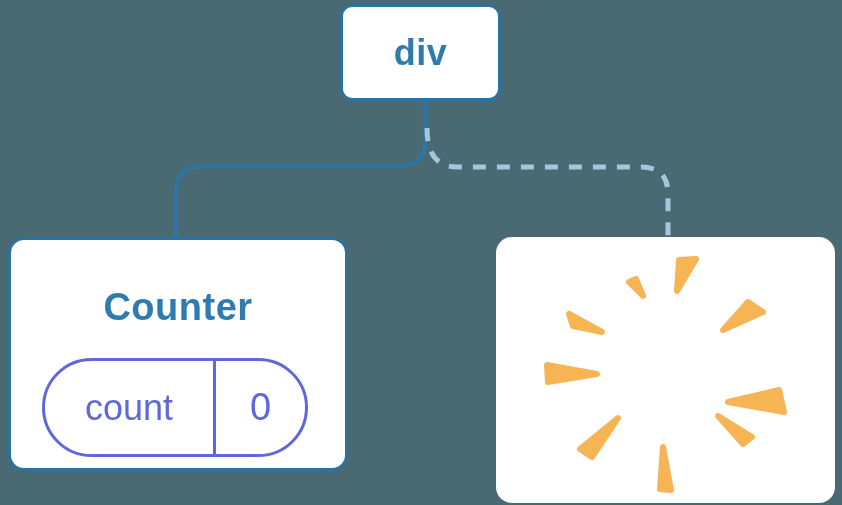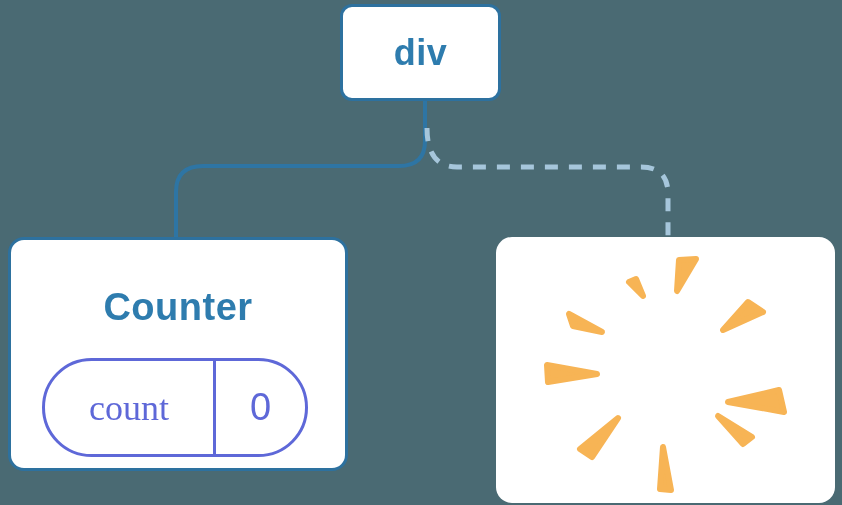--- a/index.html
+++ b/index.html
@@ -87,21 +87,20 @@
     overflow: hidden;
     color: var(--state-accent);
     font-size: 36px;
   }
   .state-key {
     width: 171px;
     border-right: 3px solid var(--state-accent);
     display: flex;
     align-items: center;
     justify-content: center;
-    font-family: Liberation Serif, serif;
   }
   .state-value {
     flex: 1;
     display: flex;
     align-items: center;
     justify-content: center;
     font-size: 38px;
   }
 
   .node-removed {

